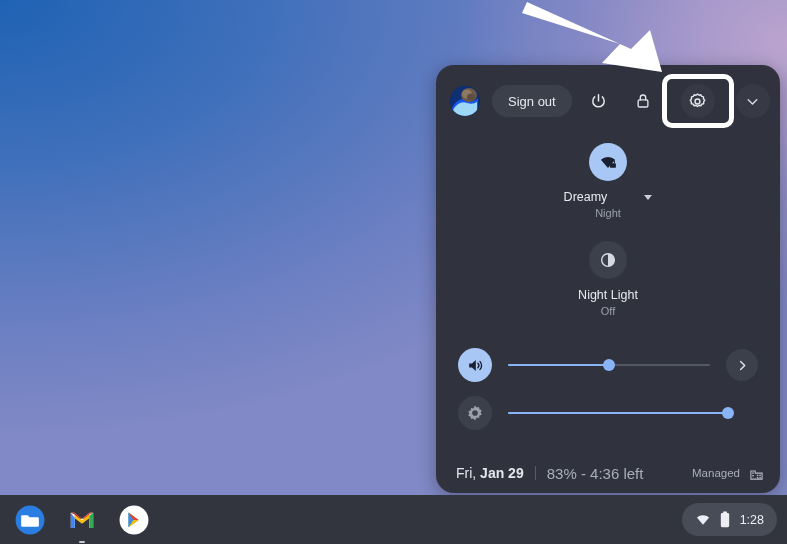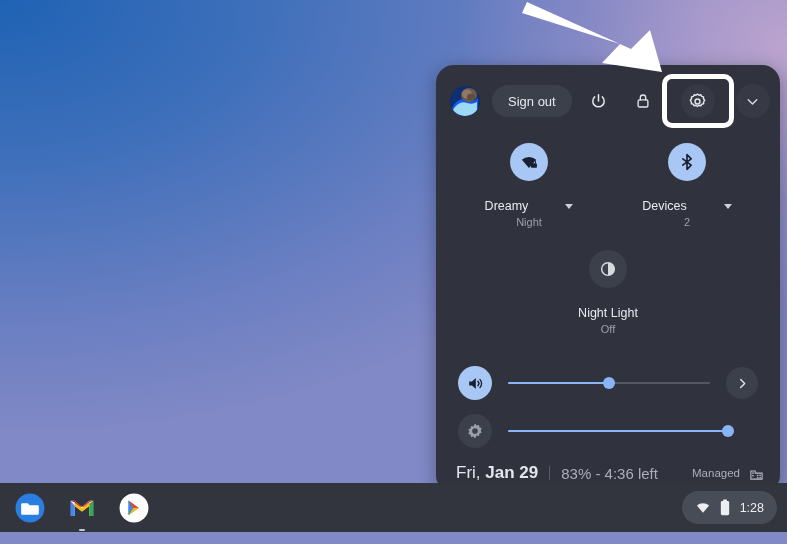--- a/index.html
+++ b/index.html
@@ -129,21 +129,21 @@
     width: 38px; height: 38px;
     border-radius: 50%;
     display: flex;
     align-items: center;
     justify-content: center;
     position: relative;
   }
   .tile-circle.on  { background: #a8c7f5; }
   .tile-circle.off { background: #3c404b; }
   .tile-label {
-    margin-top: 18px;
+    margin-top: 9px;
     font-size: 12.5px;
     color: #e8eaf0;
     display: flex;
     align-items: center;
     white-space: nowrap;
     gap: 32px;
   }
   .caret {
     display: inline-block;
     margin-left: 5px;
@@ -223,21 +223,21 @@
   .qs-footer {
     position: absolute;
     left: 0; right: 0; bottom: 0;
     height: 40px;
     display: flex;
     align-items: center;
     padding: 0 16px 0 20px;
     box-sizing: border-box;
   }
   .footer-date {
-    font-size: 17px;
+    font-size: 14px;
     color: #e4e6ec;
     cursor: pointer;
   }
   .footer-date b { font-weight: bold; }
   .footer-div {
     width: 1px;
     height: 14px;
     background: #585c68;
     margin: 0 11px;
   }
@@ -256,21 +256,21 @@
   .footer-ent-icon {
     margin-left: 9px;
     display: flex;
     align-items: center;
     cursor: pointer;
   }
 
   
   #shelf {
     position: absolute;
-    left: 0; bottom: 12px;
+    left: 0; bottom: 0;
     width: 787px;
     height: 49px;
     background: #32353e;
     display: flex;
     align-items: center;
     padding: 0 10px;
     box-sizing: border-box;
   }
   .shelf-app {
     width: 40px; height: 40px;
@@ -379,32 +379,20 @@
             <path d="M15.7 13.4 v-1.5 a1.7 1.7 0 0 1 3.4 0 v1.5" fill="none" stroke="#1b2030" stroke-width="1.1"></path>
           </svg>
         </div>
         <div class="tile-label">
           <span>Dreamy</span>
           <i class="caret"></i>
         </div>
         <div class="tile-sub">Night</div>
       </div>
 
-      <div class="tile">
-        <div class="tile-circle on">
-          <svg width="20" height="20" viewBox="0 0 24 24" fill="none" stroke="#1b2030" stroke-width="2" stroke-linecap="round" stroke-linejoin="round">
-            <path d="M12 3.2 L12 20.8 L17 15.8 L7 8.2 M7 15.8 L17 8.2 L12 3.2"></path>
-          </svg>
-        </div>
-        <div class="tile-label">
-          <span>Devices</span>
-          <i class="caret"></i>
-        </div>
-        <div class="tile-sub">2</div>
-      </div>
 
     </div>
 
     <div class="tiles-row" style="margin-top:22px;">
 
 
       <div class="tile">
         <div class="tile-circle off">
           <svg width="20" height="20" viewBox="0 0 24 24">
             <circle cx="12" cy="12" r="7.6" fill="none" stroke="#d6d9e0" stroke-width="1.7"></circle>

